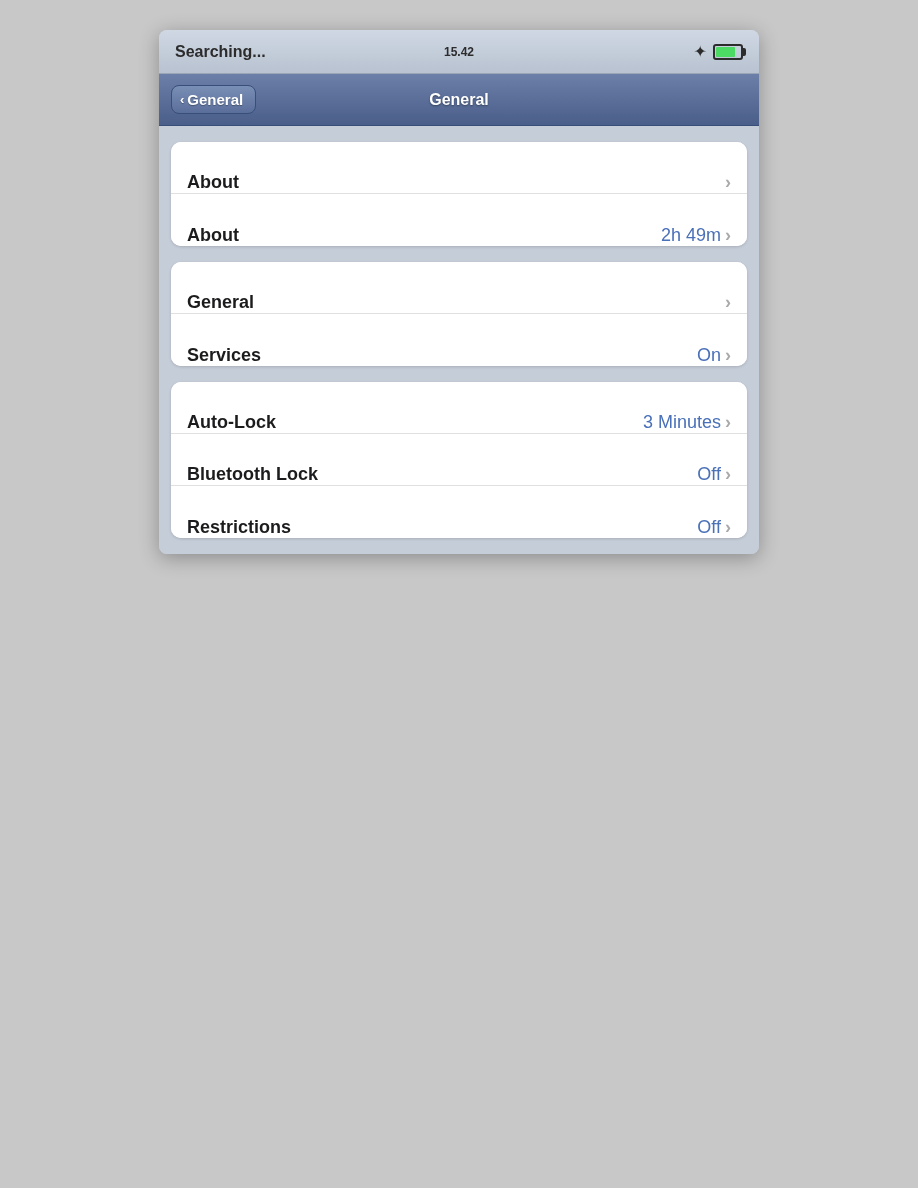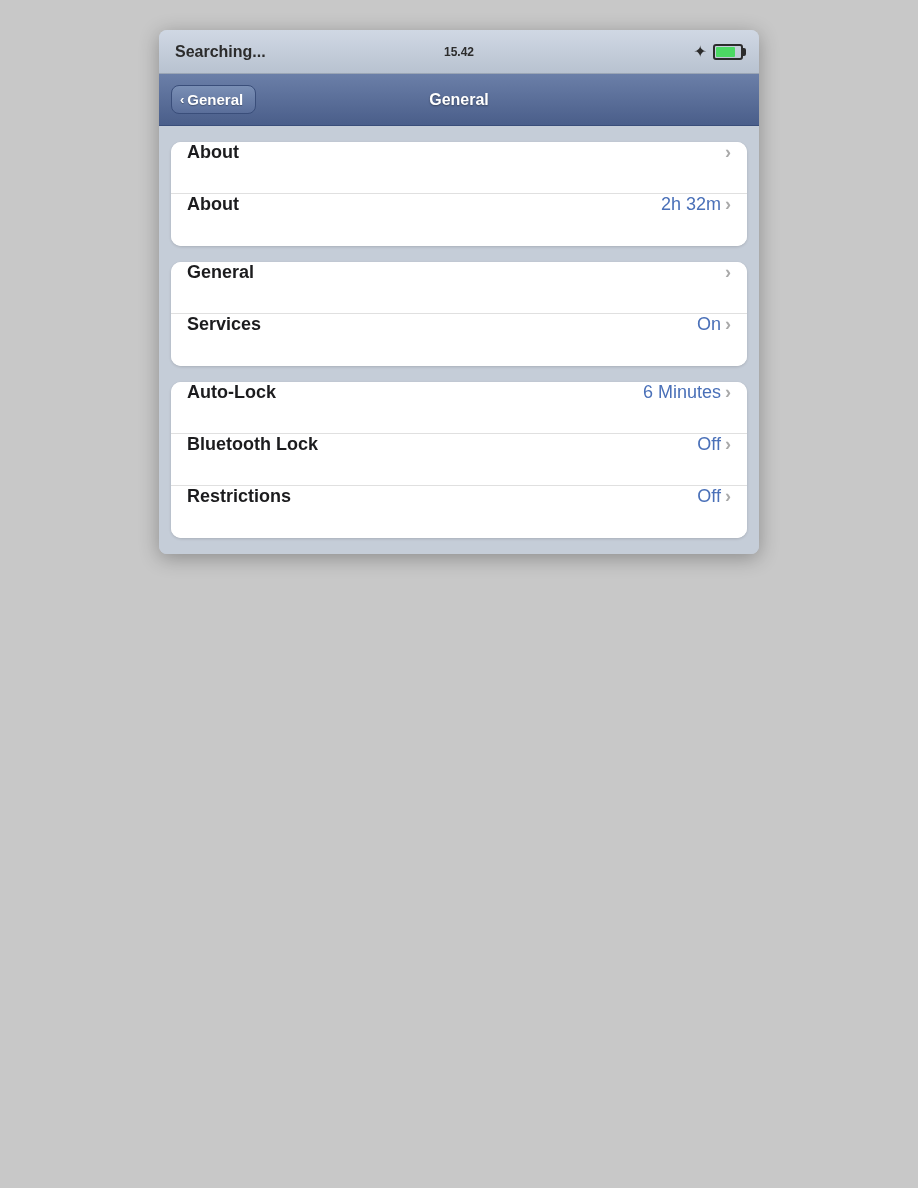--- a/index.html
+++ b/index.html
@@ -137,21 +137,21 @@
     
     .settings-group {
       background: white;
       border-radius: 10px;
       overflow: hidden;
       box-shadow: 0 1px 3px rgba(0,0,0,0.15);
     }
 
     .settings-row {
       display: flex;
-      align-items: flex-start;
+      align-items: flex-end;
       justify-content: space-between;
       padding: 0 16px;
       height: 52px;
       border-bottom: 1px solid #e0e0e0;
       cursor: pointer;
       background: white;
       transition: background 0.1s;
     }
 
     .settings-row:last-child {
@@ -268,21 +268,21 @@
     <div class="settings-group">
       <div class="settings-row">
         <span class="row-label">About</span>
         <div class="row-right">
           <span class="row-chevron">›</span>
         </div>
       </div>
       <div class="settings-row">
         <span class="row-label">About</span>
         <div class="row-right">
-          <span class="row-value">2h 32m</span>
+          <span class="row-value">2h 49m</span>
           <span class="row-chevron">›</span>
         </div>
       </div>
     </div>
 
     <div class="settings-group">
       <div class="settings-row">
         <span class="row-label">General</span>
         <div class="row-right">
           <span class="row-chevron">›</span>
@@ -294,21 +294,21 @@
           <span class="row-value">On</span>
           <span class="row-chevron">›</span>
         </div>
       </div>
     </div>
 
     <div class="settings-group">
       <div class="settings-row">
         <span class="row-label">Auto-Lock</span>
         <div class="row-right">
-          <span class="row-value">6 Minutes</span>
+          <span class="row-value">3 Minutes</span>
           <span class="row-chevron">›</span>
         </div>
       </div>
       <div class="settings-row">
         <span class="row-label">Bluetooth Lock</span>
         <div class="row-right">
           <span class="row-value">Off</span>
           <span class="row-chevron">›</span>
         </div>
       </div>

